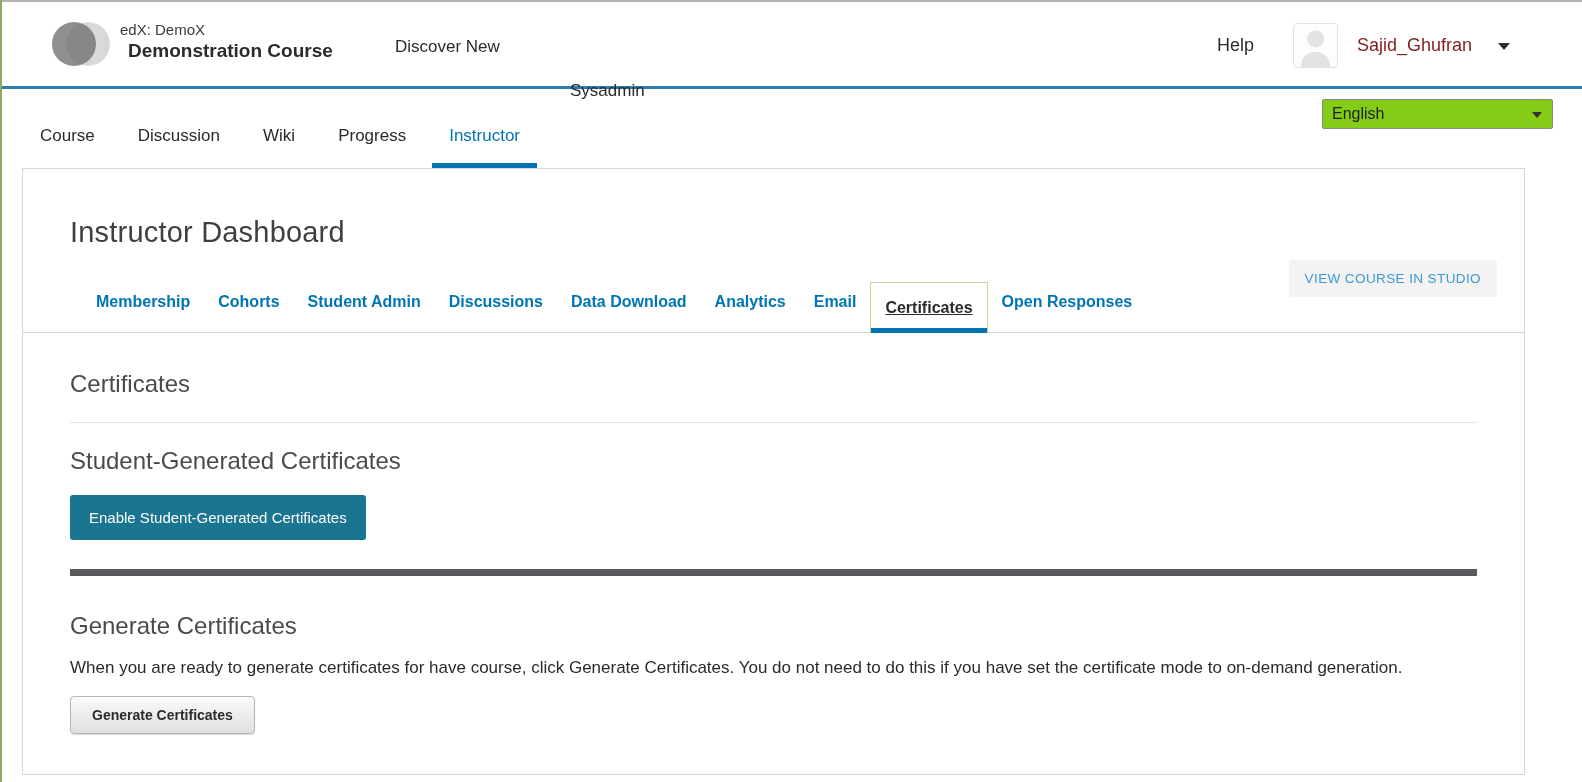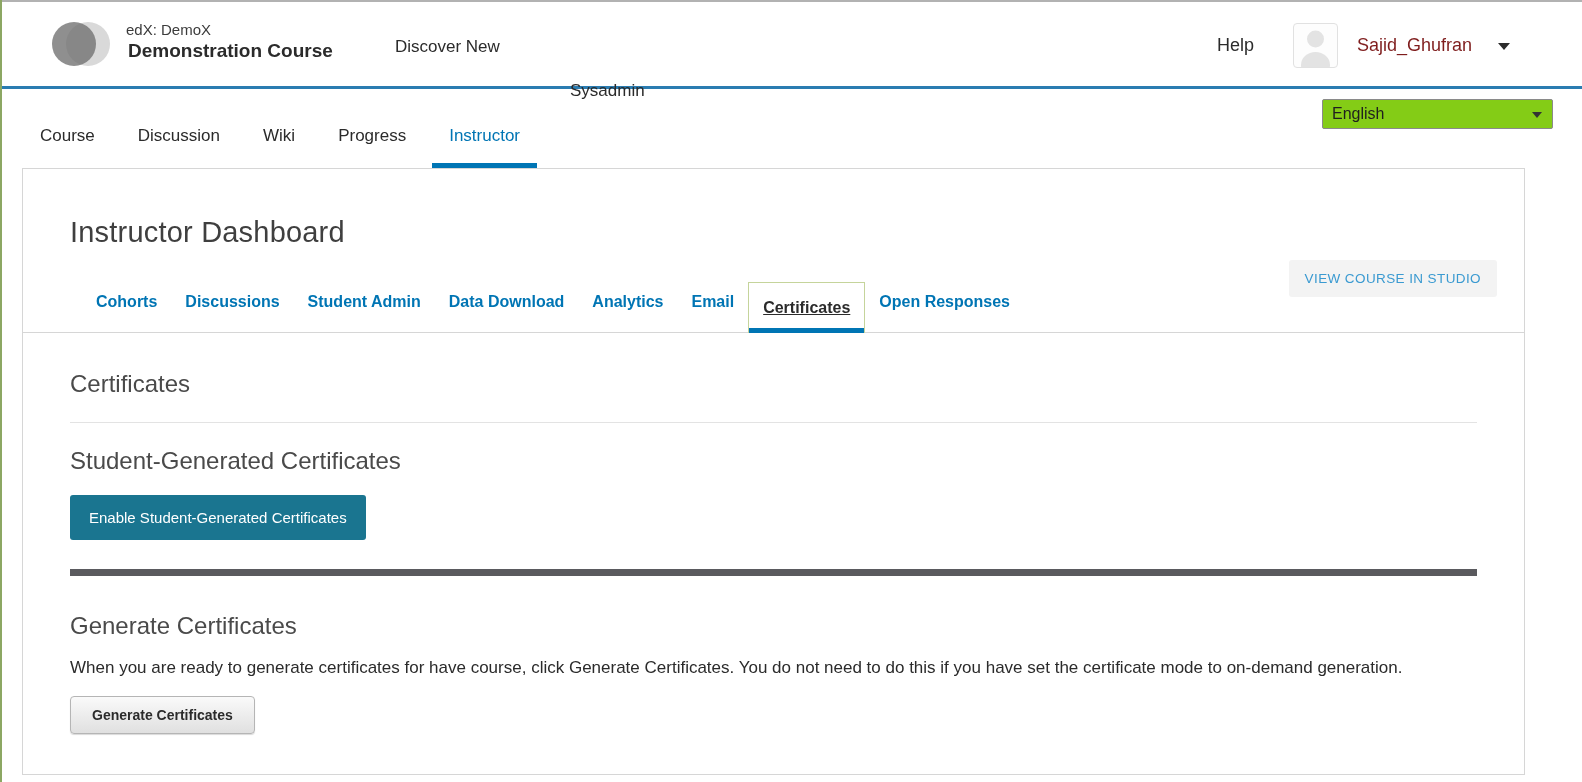--- a/index.html
+++ b/index.html
@@ -13,21 +13,21 @@
   a { text-decoration:none; color:inherit; cursor:pointer; }
 
   
   .edge-top  { position:absolute; top:0; left:0; width:1582px; height:2px; background:#b2b2b2; z-index:60; }
   .edge-left { position:absolute; top:0; left:0; width:2px; height:782px; background:#8ca763; z-index:61; }
 
   
   .header { position:absolute; top:2px; left:0; width:1582px; height:87px; background:#fff;
             border-bottom:3px solid #2a7cb1; }
   .logo { position:absolute; left:52px; top:18px; }
-  .course-org   { position:absolute; left:126px; top:19px; font-size:15px; color:#3c3c3c; }
+  .course-org   { position:absolute; left:120px; top:19px; font-size:15px; color:#3c3c3c; }
   .course-title { position:absolute; left:128px; top:38px; font-size:19px; font-weight:700; color:#2b2b2b; }
   .hnav-discover { position:absolute; left:395px; top:35px; font-size:17px; color:#2b2b2b; }
   .hnav-sysadmin { position:absolute; left:570px; top:35px; font-size:17px; color:#2b2b2b;margin-top:44px; }
   .hnav-help     { position:absolute; left:1217px; top:33px; font-size:18px; color:#2b2b2b; }
   .avatar { position:absolute; left:1293px; top:21px; width:45px; height:45px;
             border:1px solid #e1e1e1; border-radius:4px; overflow:hidden; background:#fdfdfd; }
   .username { position:absolute; left:1357px; top:33px; font-size:18px; color:#7f1d1d; }
   .user-caret { position:absolute; left:1498px; top:41px; width:0; height:0;
                 border-left:6px solid transparent; border-right:6px solid transparent;
                 border-top:7px solid #2b2b2b; cursor:pointer; }
@@ -126,23 +126,24 @@
 </nav>
 
 <div class="main-box">
 
   <div class="dash-head">
     <h1 class="page-title">Instructor Dashboard</h1>
     <button class="studio-btn">VIEW COURSE IN STUDIO</button>
   </div>
 
   <div class="subtabs">
+    <a>Membership</a>
     <a>Cohorts</a>
+    <a>Student Admin</a>
     <a>Discussions</a>
-    <a>Student Admin</a>
     <a>Data Download</a>
     <a>Analytics</a>
     <a>Email</a>
     <a class="active">Certificates</a>
     <a>Open Responses</a>
   </div>
 
   <div class="content">
     <h2 class="section-h h-certificates">Certificates</h2>
     <hr class="hr-light">

